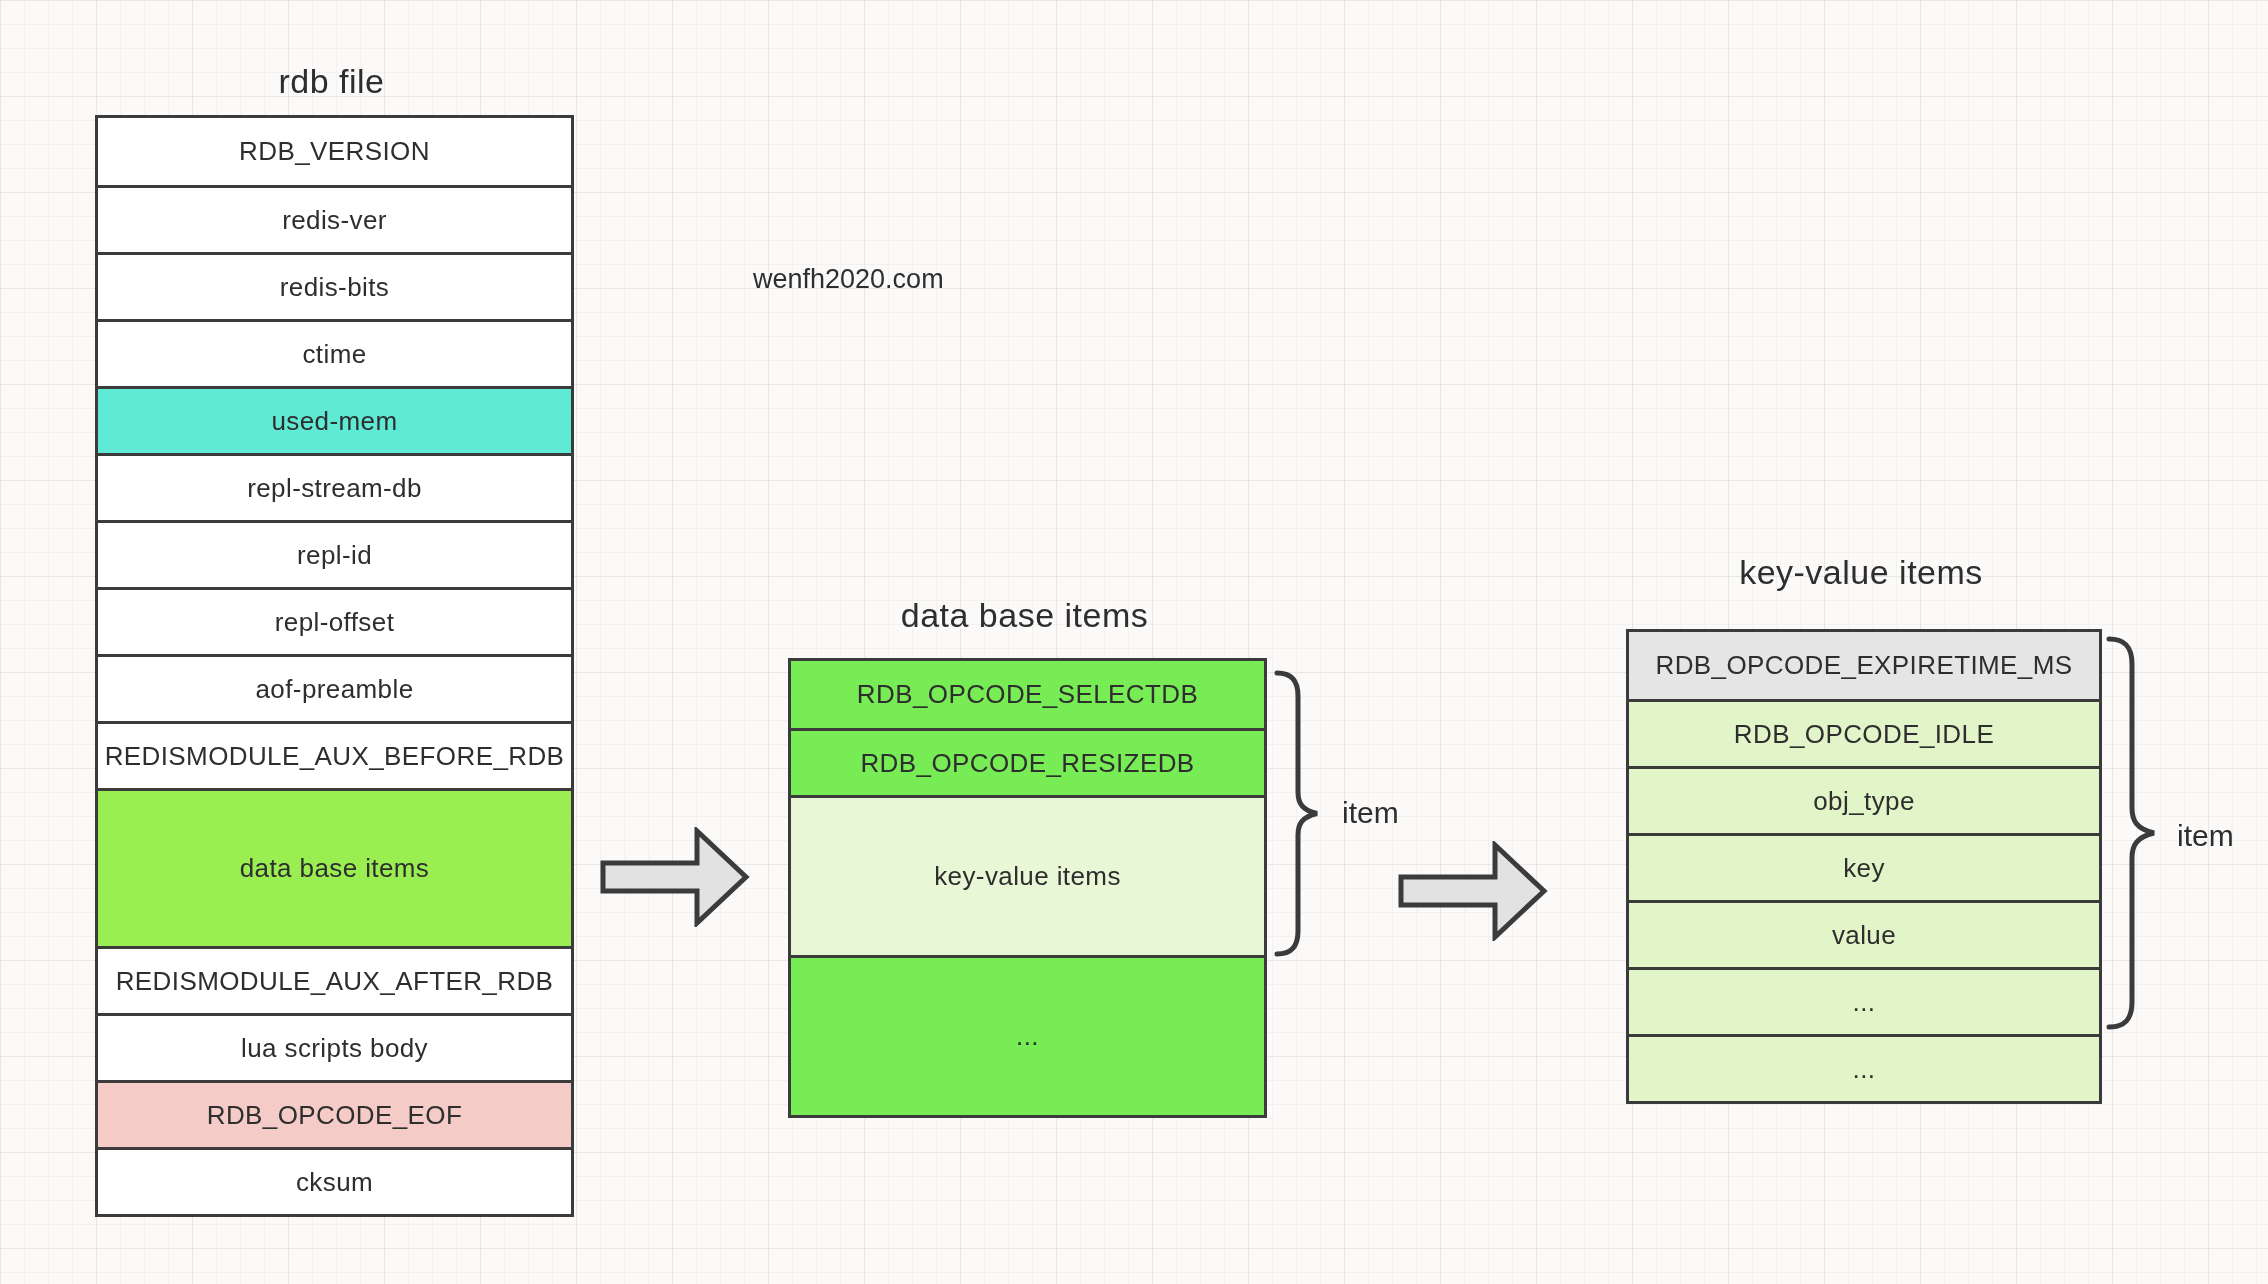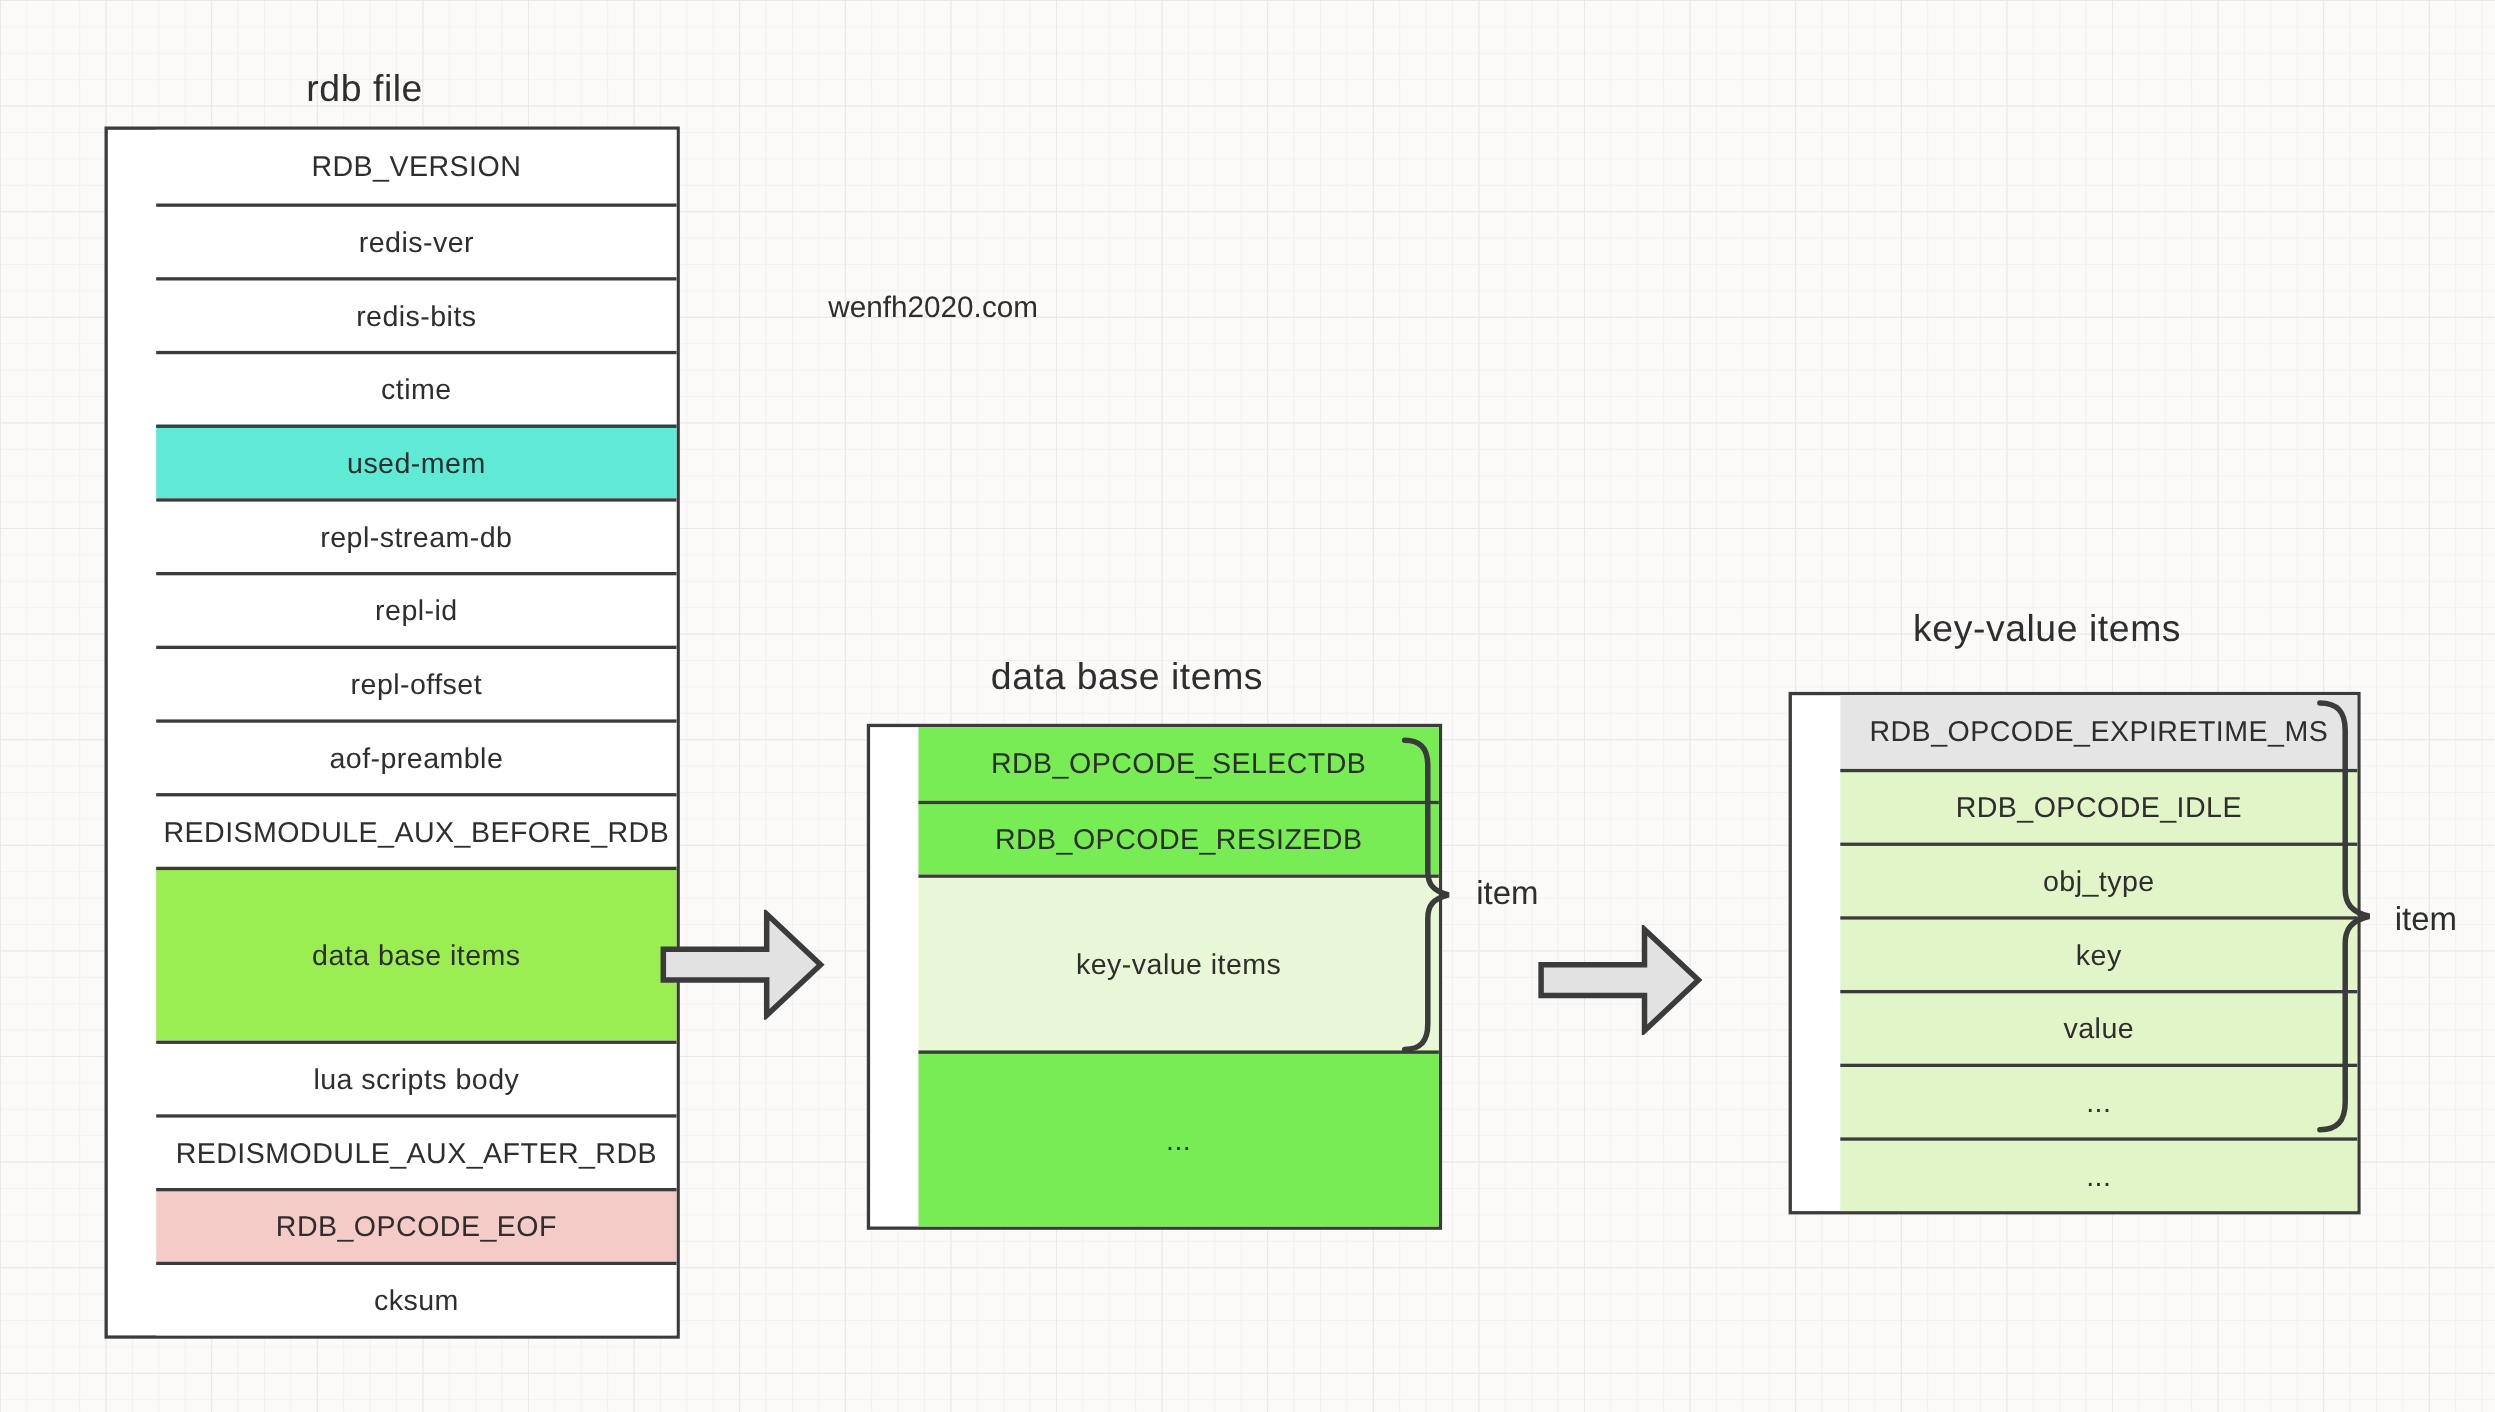--- a/index.html
+++ b/index.html
@@ -28,21 +28,20 @@
     letter-spacing: 0.5px;
   }
   .watermark {
     font-size: 27px;
     white-space: nowrap;
   }
   .struct-table {
     border: 3px solid #3b3b3b;
     background: #ffffff;
     box-sizing: content-box;
-    padding-left: 44px;
   }
   .trow {
     box-sizing: border-box;
     height: 67px;
     display: flex;
     align-items: center;
     justify-content: center;
     font-size: 26px;
     letter-spacing: 0.4px;
     overflow: hidden;
@@ -92,24 +91,24 @@
       <div class="trow" style="background: rgb(255, 255, 255);">
         <span>aof-preamble</span>
       </div>
       <div class="trow" style="background: rgb(255, 255, 255);">
         <span>REDISMODULE_AUX_BEFORE_RDB</span>
       </div>
       <div class="trow tall" style="background: rgb(155, 238, 81);">
         <span>data base items</span>
       </div>
       <div class="trow" style="background: rgb(255, 255, 255);">
-        <span>lua scripts body</span>
+        <span>REDISMODULE_AUX_AFTER_RDB</span>
       </div>
       <div class="trow" style="background: rgb(255, 255, 255);">
-        <span>REDISMODULE_AUX_AFTER_RDB</span>
+        <span>lua scripts body</span>
       </div>
       <div class="trow" style="background: rgb(245, 203, 199);">
         <span>RDB_OPCODE_EOF</span>
       </div>
       <div class="trow" style="background: rgb(255, 255, 255);">
         <span>cksum</span>
       </div>
     </div>
 
   <div class="abs" style="left:600px; top:827px;">

